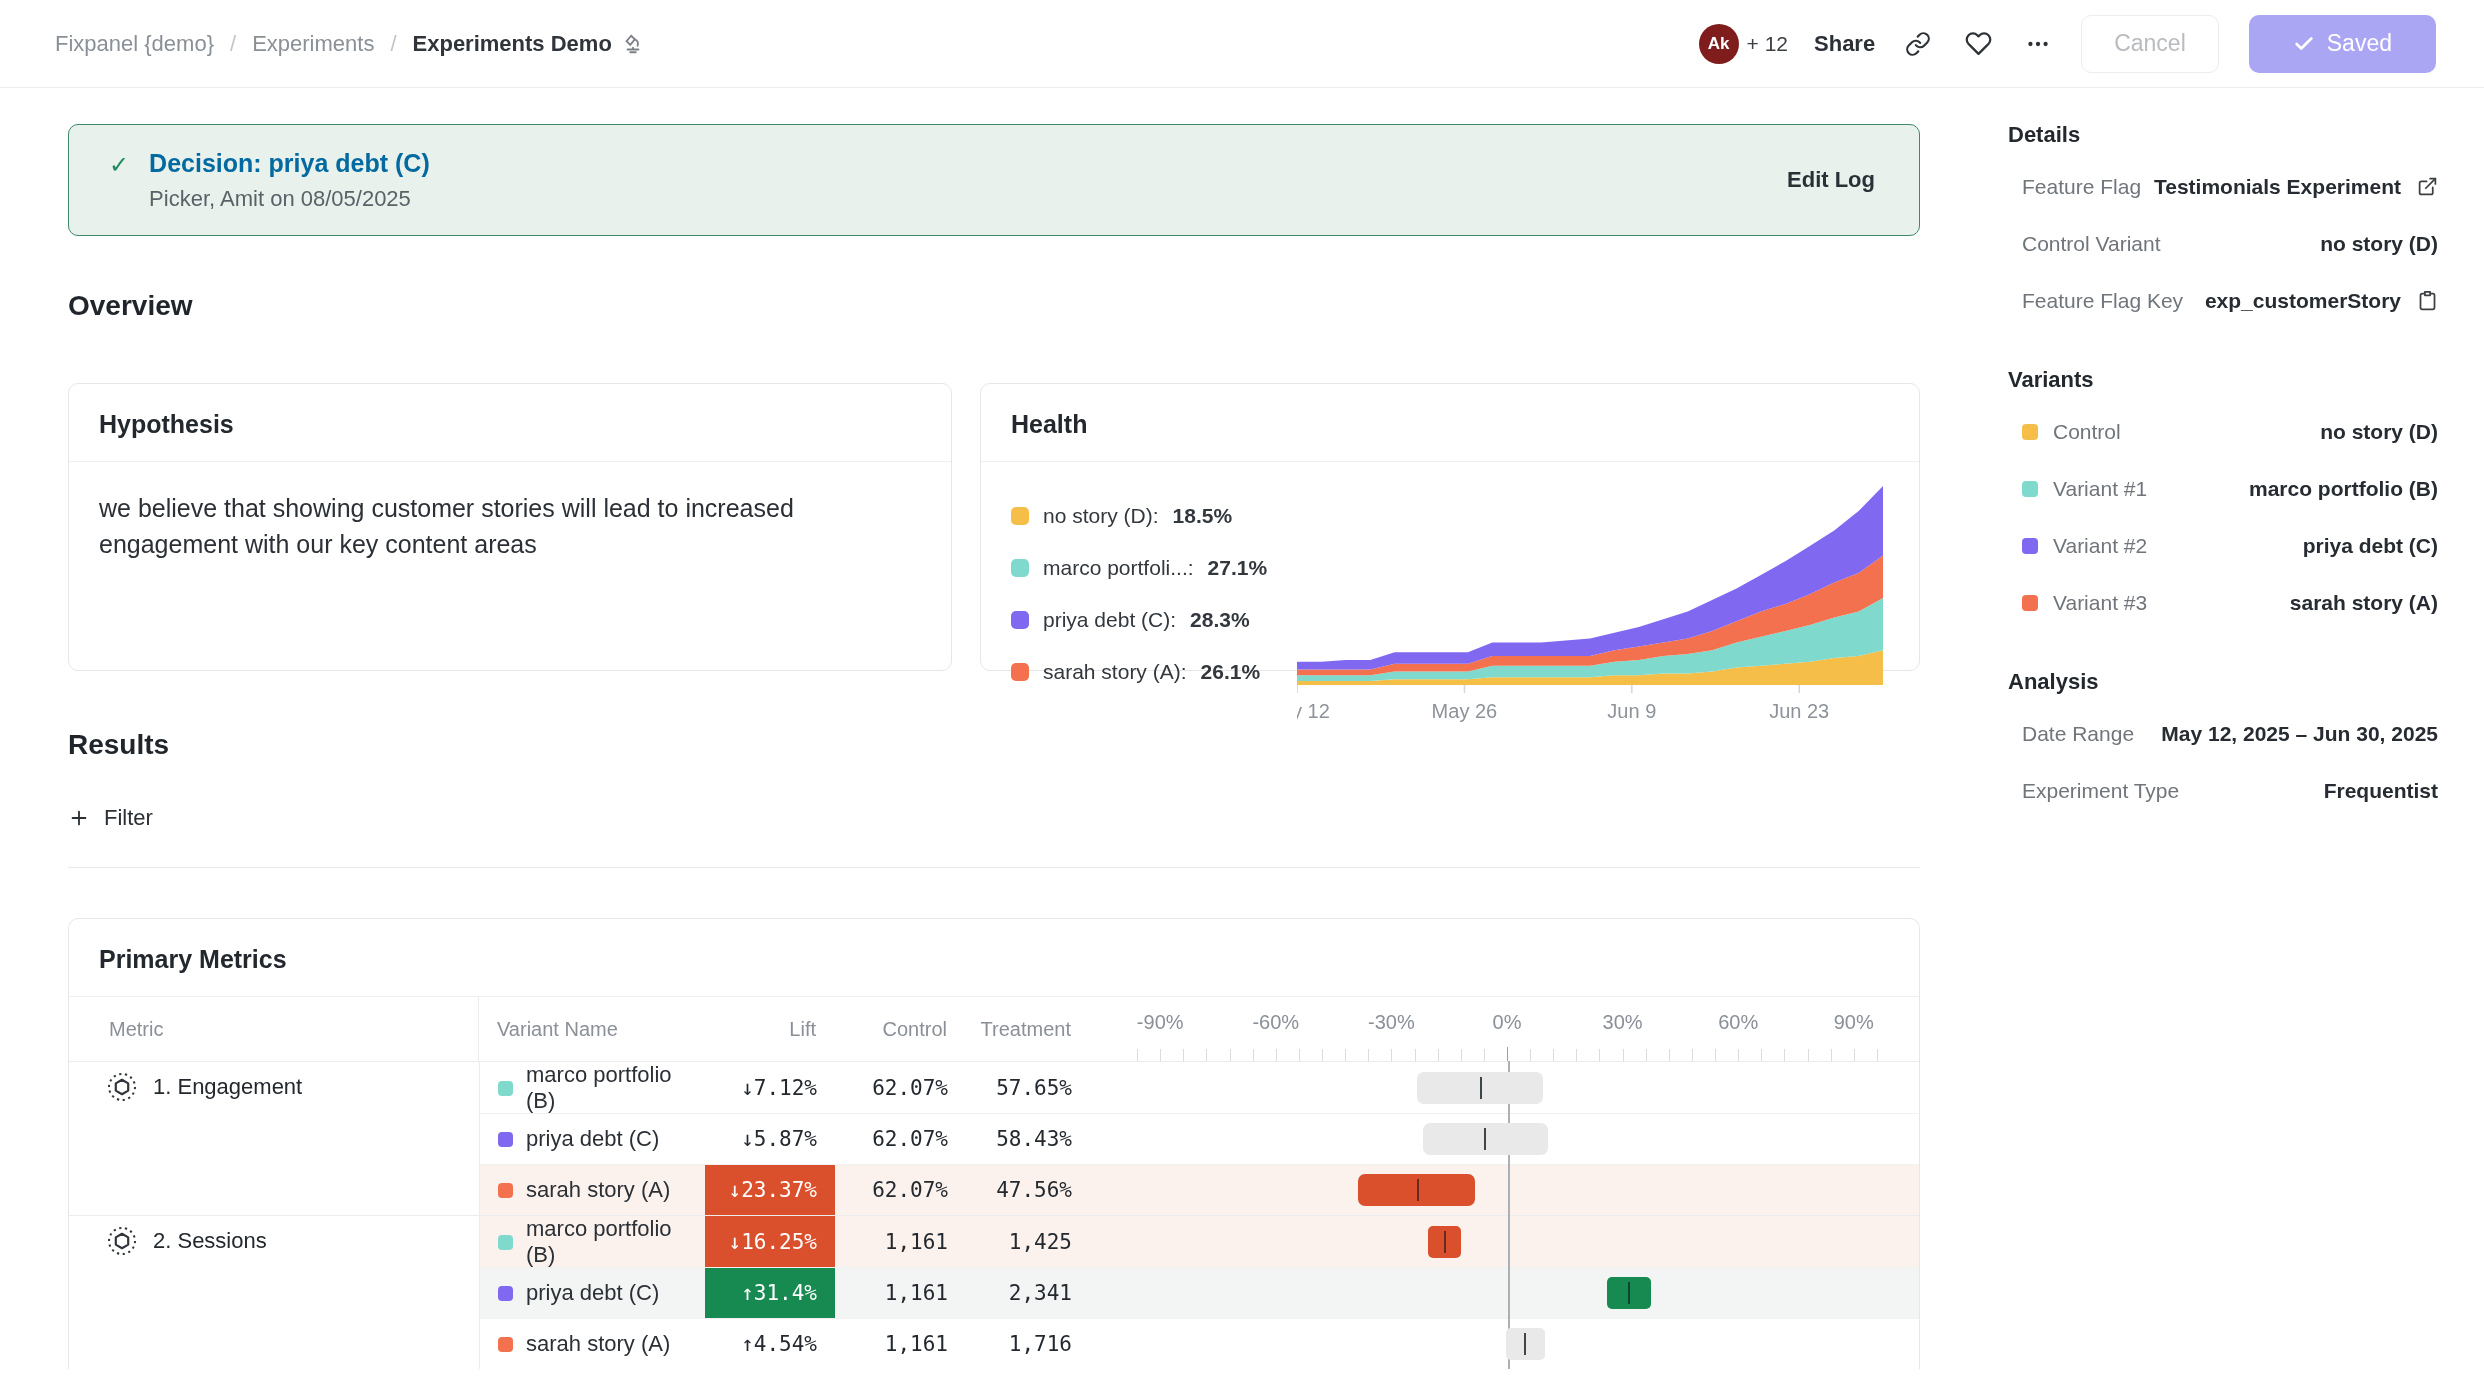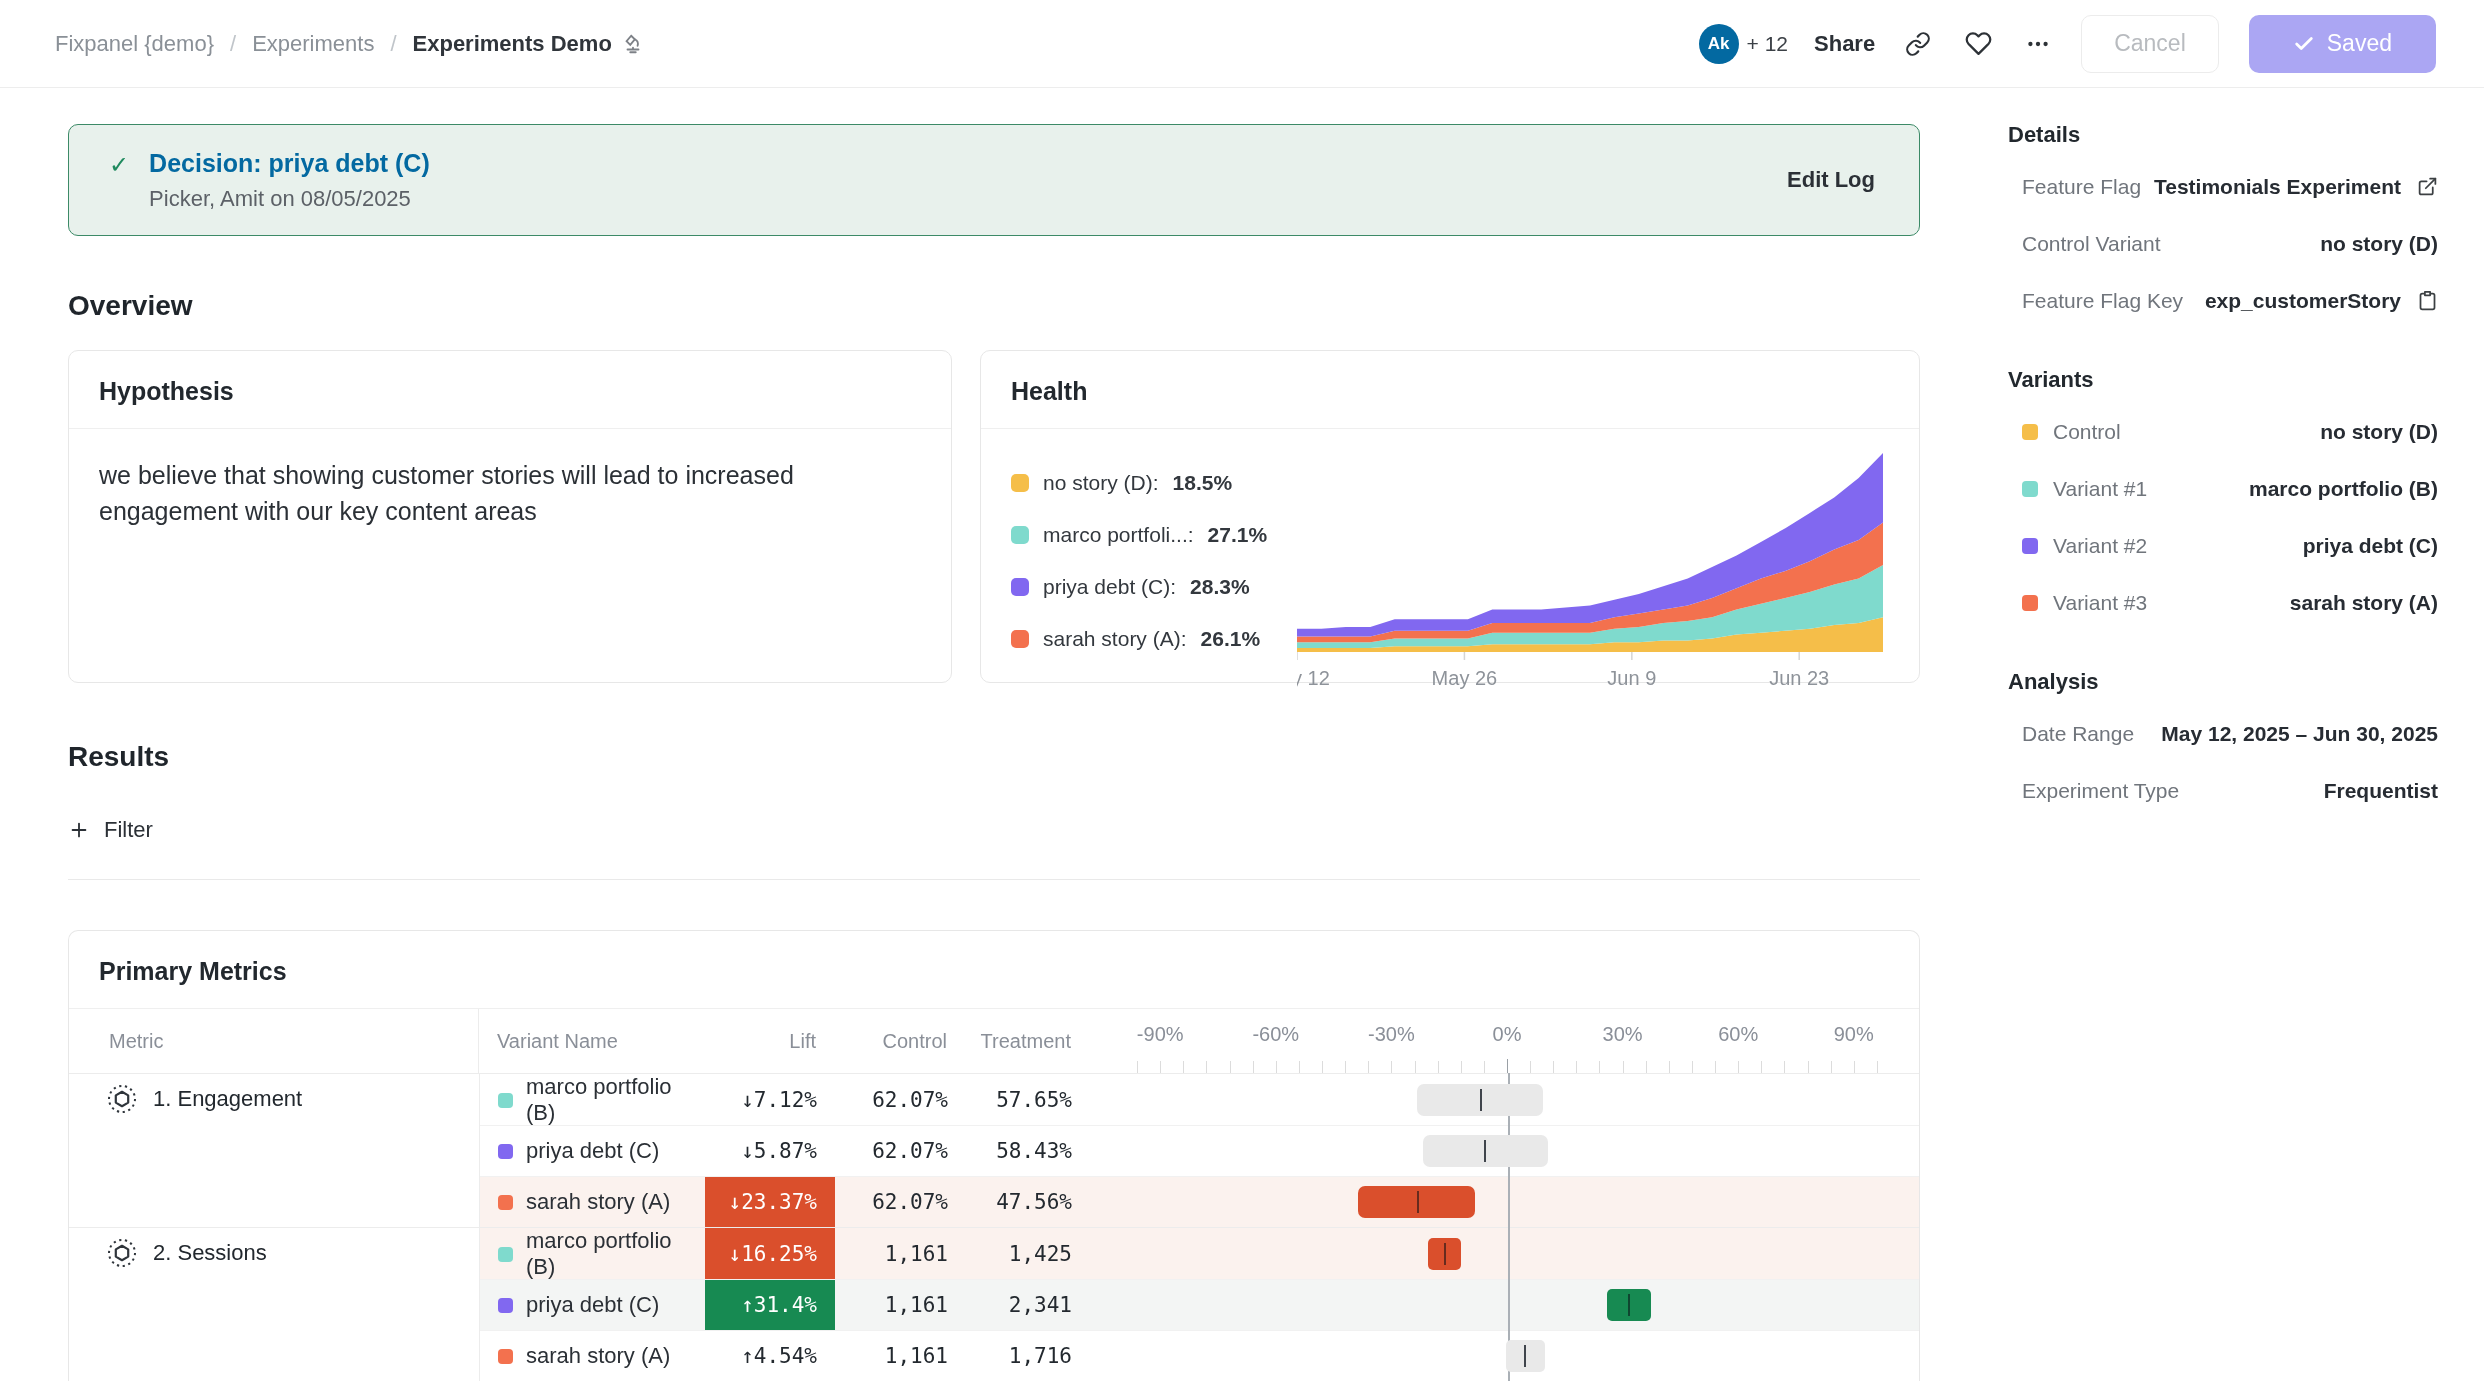--- a/index.html
+++ b/index.html
@@ -8,21 +8,21 @@
 
   
   .topbar { height:88px; display:flex; align-items:center; justify-content:space-between;
     padding:0 48px 0 55px; border-bottom:1px solid #ededed; background:#fff; }
   .crumbs { display:flex; align-items:center; gap:16px; font-size:22px; }
   .crumb { color:#8a9097; cursor:pointer; }
   .crumb-sep { color:#c0c5ca; }
   .crumb-current { color:#30353b; font-weight:600; display:flex; align-items:center; gap:10px; }
   .actions { display:flex; align-items:center; gap:26px; }
   .avatar-group { display:flex; align-items:center; gap:8px; }
-  .avatar { width:40px; height:40px; border-radius:50%; background:#0369a1; color:#fff;
+  .avatar { width:40px; height:40px; border-radius:50%; background:#7f1d1d; color:#fff;
     display:flex; align-items:center; justify-content:center; font-weight:700; font-size:17px; }
   .collab-count { font-size:21px; color:#3b4046; }
   .share-label { font-size:22px; font-weight:600; color:#2b3036; cursor:pointer; }
   .icon-btn { width:34px; height:34px; display:flex; align-items:center; justify-content:center;
     color:#2d3237; cursor:pointer; }
   .btn { height:58px; border-radius:10px; font-size:23px; display:flex; align-items:center;
     justify-content:center; cursor:pointer; }
   .btn-cancel { background:#fff; border:1px solid #ececec; color:#b8bbbf; padding:0 32px; }
   .btn-saved { border:none; color:#fff; padding:0 44px; gap:12px; margin-left:4px; }
 
@@ -40,21 +40,21 @@
   .banner-sub { font-size:22px; color:#5c6167; margin-top:8px; }
   .banner-action { font-size:22px; font-weight:600; color:#2b3036; cursor:pointer; }
 
   h2.section-heading { font-size:28px; font-weight:700; color:#1f252b; }
   .overview-heading { margin:54px 0 28px; }
   .results-heading { margin:58px 0 0; }
 
   
   .cards-row { display:flex; gap:28px; }
   .card { background:#fff; border:1px solid #e7e7e7; border-radius:10px; }
-  .half-card { flex:1; height:333px; }
+  .half-card { flex:1; height:288px;margin-top:33px; }
   .card-head { padding:26px 30px 22px; border-bottom:1px solid #efefef;
     font-size:25px; font-weight:700; color:#22282e; }
 
   .hypo-body { padding:28px 30px; font-size:25px; line-height:1.45; color:#2b3036; max-width:880px; }
 
   .health-body { display:flex; padding:18px 26px 0 30px; }
   .health-legend { display:flex; flex-direction:column; gap:28px; padding-top:24px; width:286px; }
   .legend-item { display:flex; align-items:center; gap:14px; font-size:21px; color:#33383e; }
   .legend-chip { width:18px; height:18px; border-radius:5px; flex:0 0 auto; }
   .legend-item b { font-weight:700;text-align:right; }

